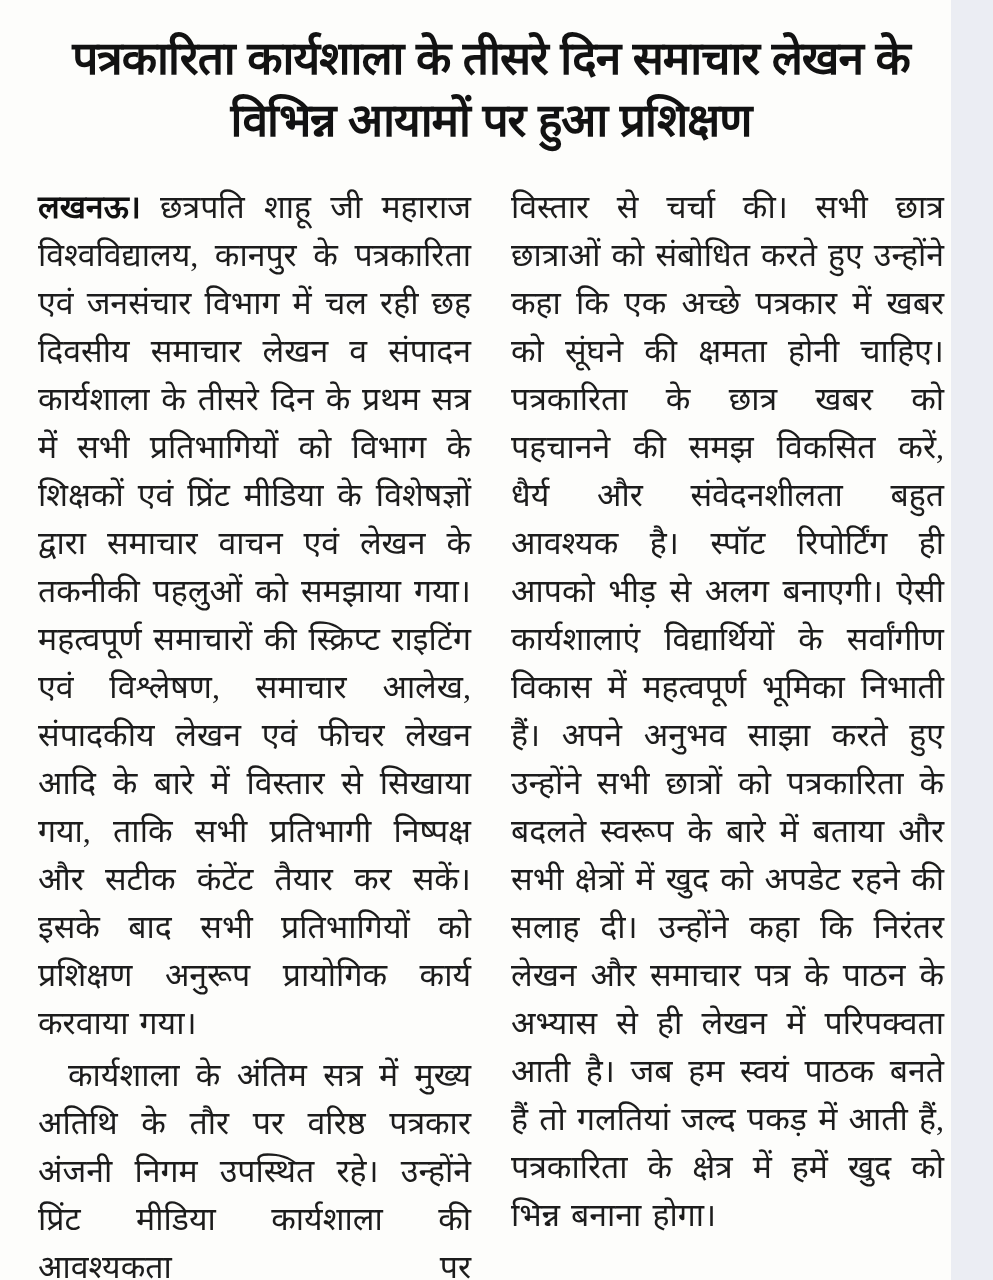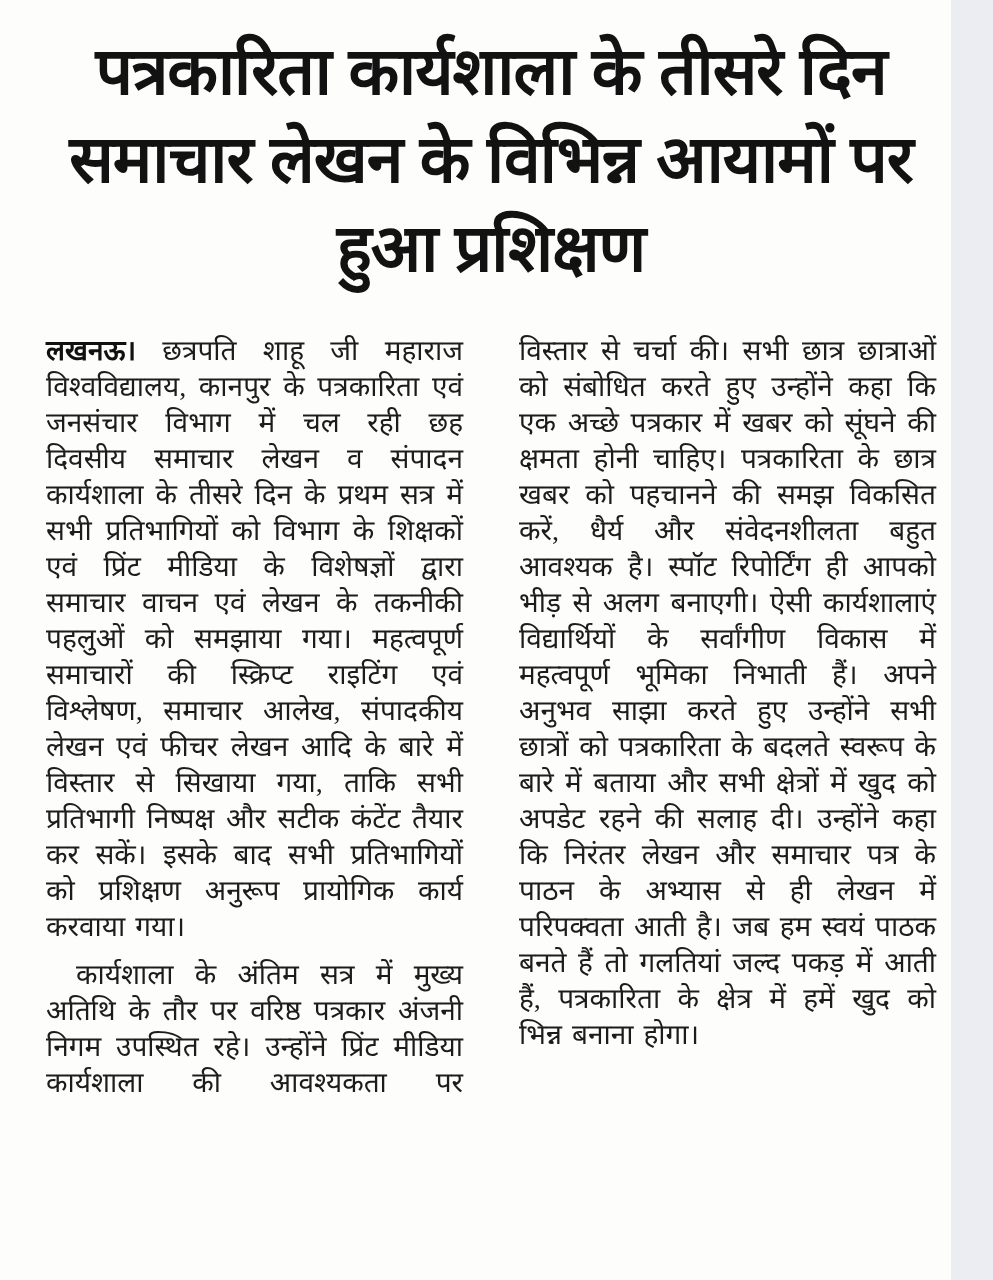--- a/index.html
+++ b/index.html
@@ -25,41 +25,41 @@
   }
   .clip {
     position: absolute;
     left: 34px;
     top: 20px;
     width: 914px;
   }
   .headline {
     margin: 0;
     padding: 8px 0 10px 0;
-    font-size: 66px;
+    font-size: 46px;
     font-weight: 700;
     line-height: 1.34;
     color: #121212;
     text-align: center;
     letter-spacing: -1px;
     word-spacing: 2px;
   }
   .body-columns {
     margin-top: 18px;
     display: flex;
     gap: 32px;
   }
   .col {
     width: 441px;
     flex: 0 0 441px;
   }
   .col p {
-    margin: 12px;
-    font-size: 28px;
-    line-height: 36px;
+    margin: 4px;
+    font-size: 32px;
+    line-height: 48px;
     text-align: justify;
     word-spacing: 3px;
     color: #1c1c1c;
   }
   .col p.indent {
     text-indent: 30px;
   }
   .col p.fill-last {
     text-align-last: justify;
   }

